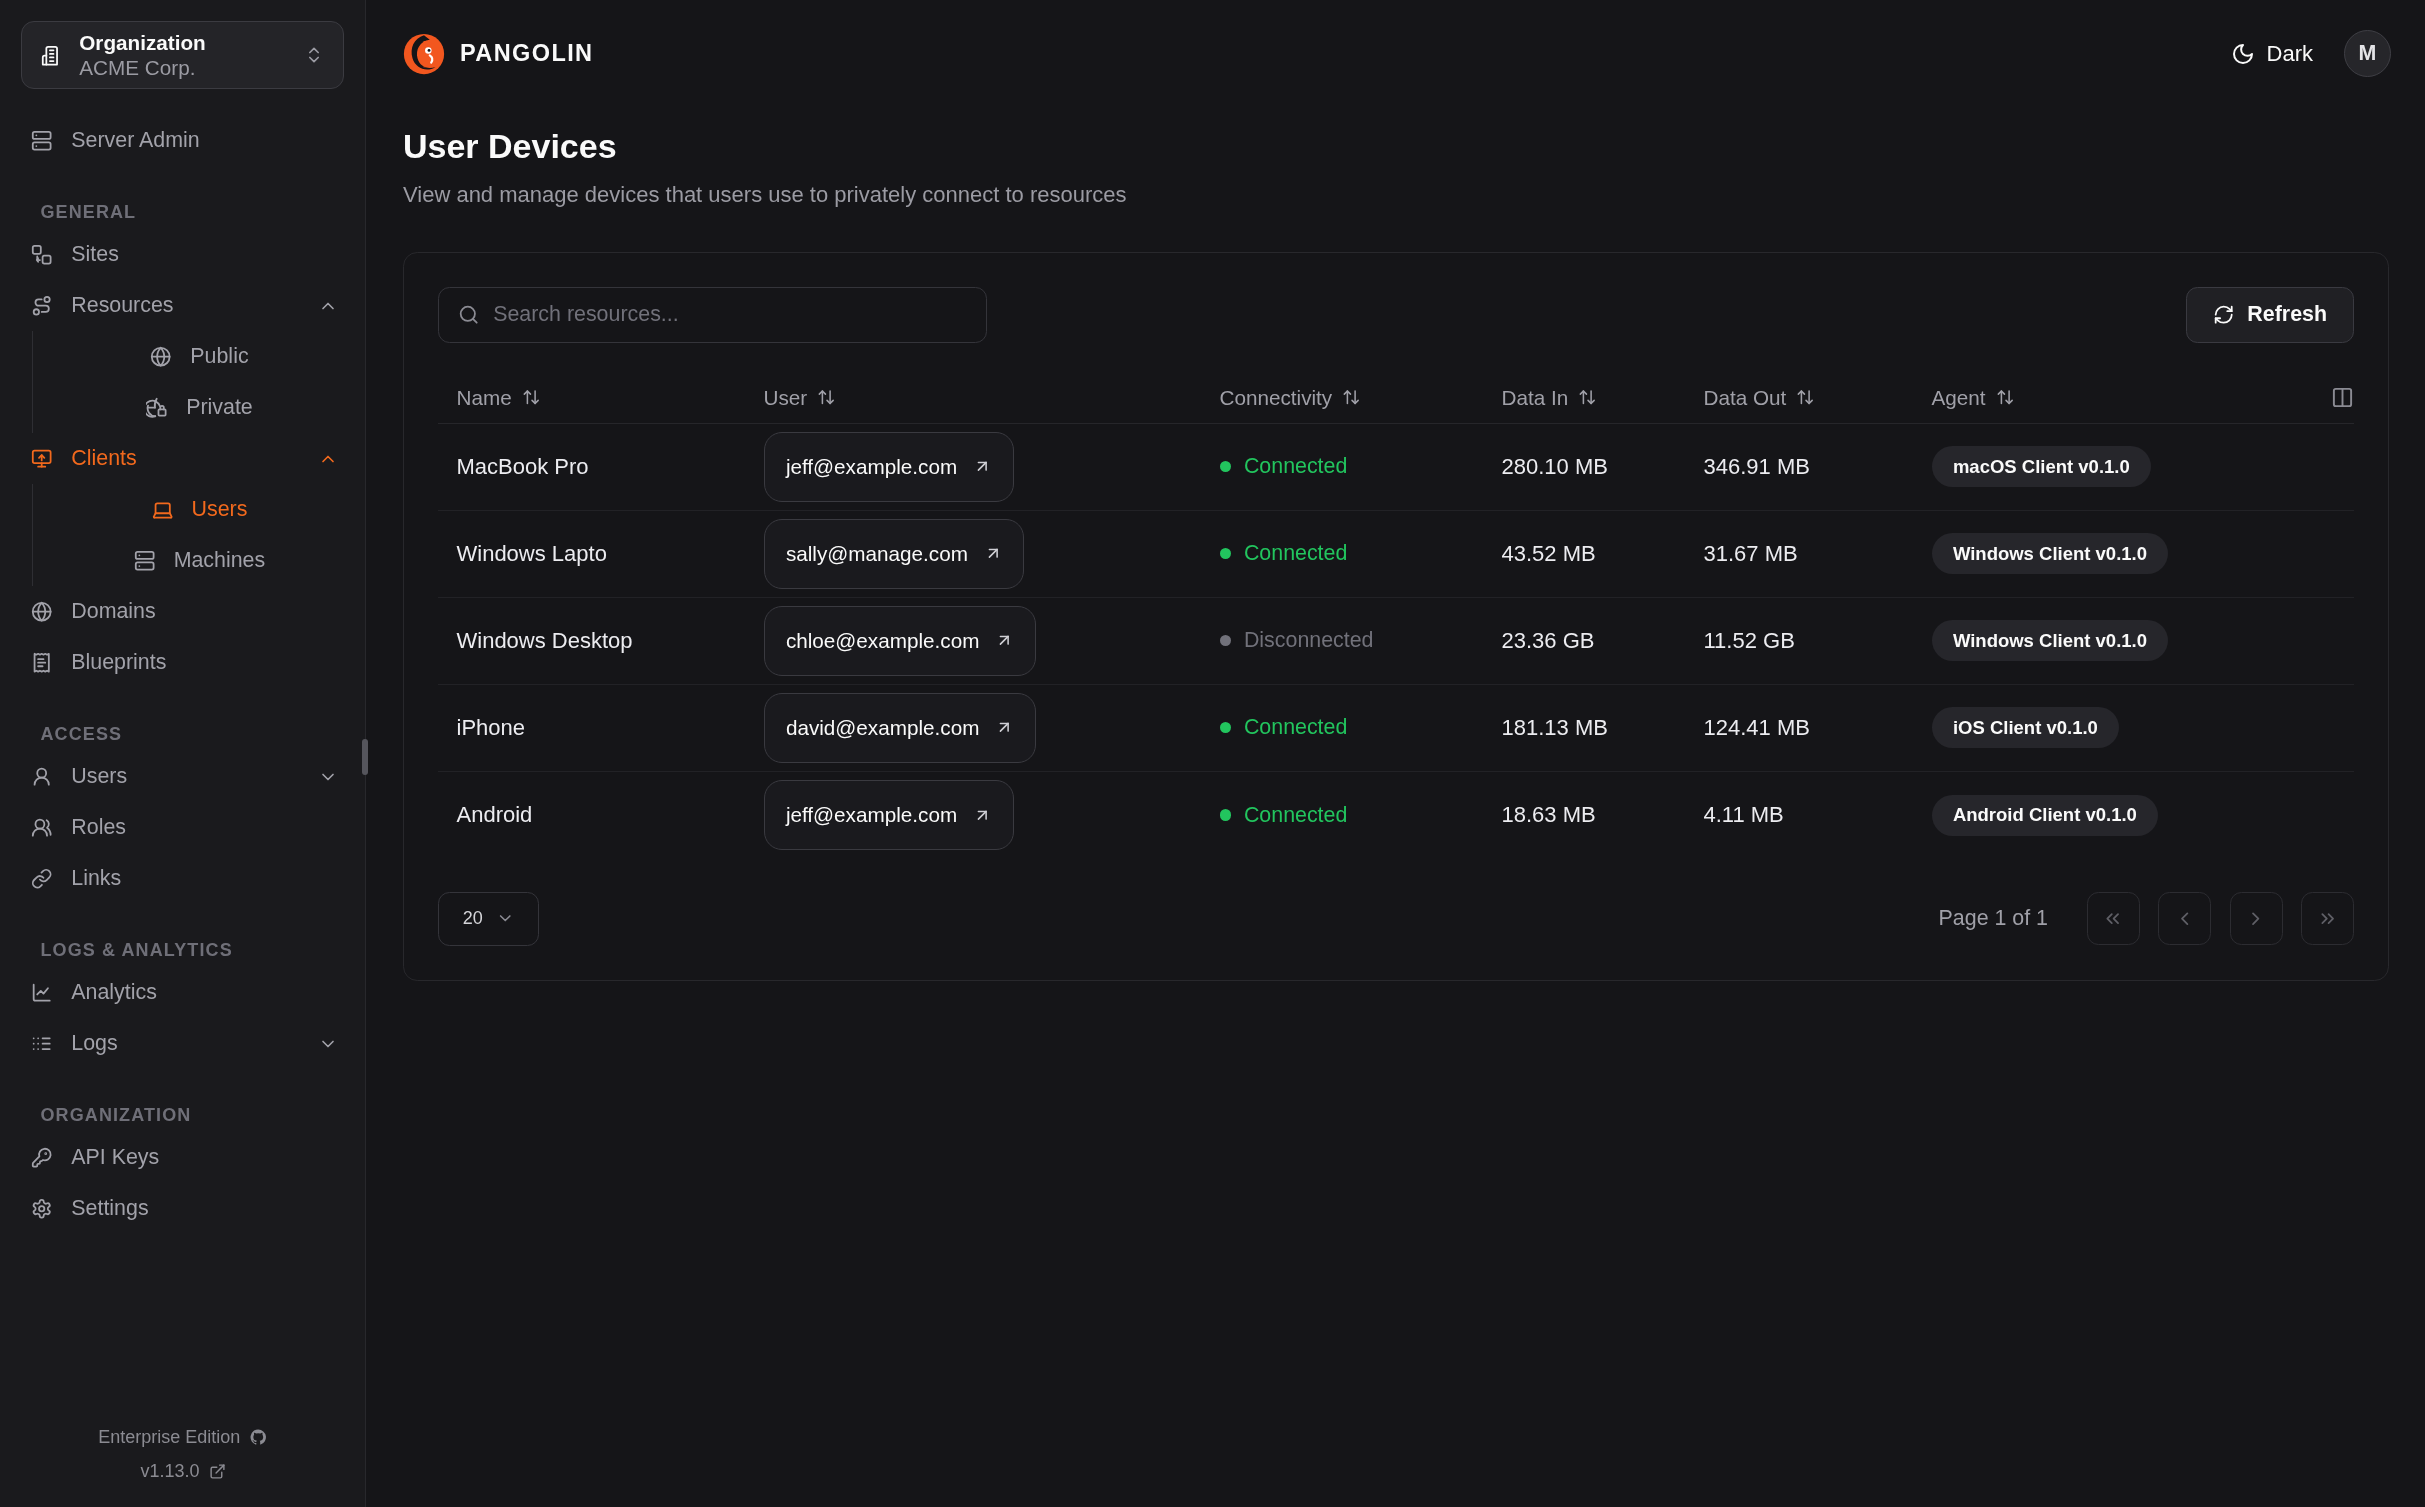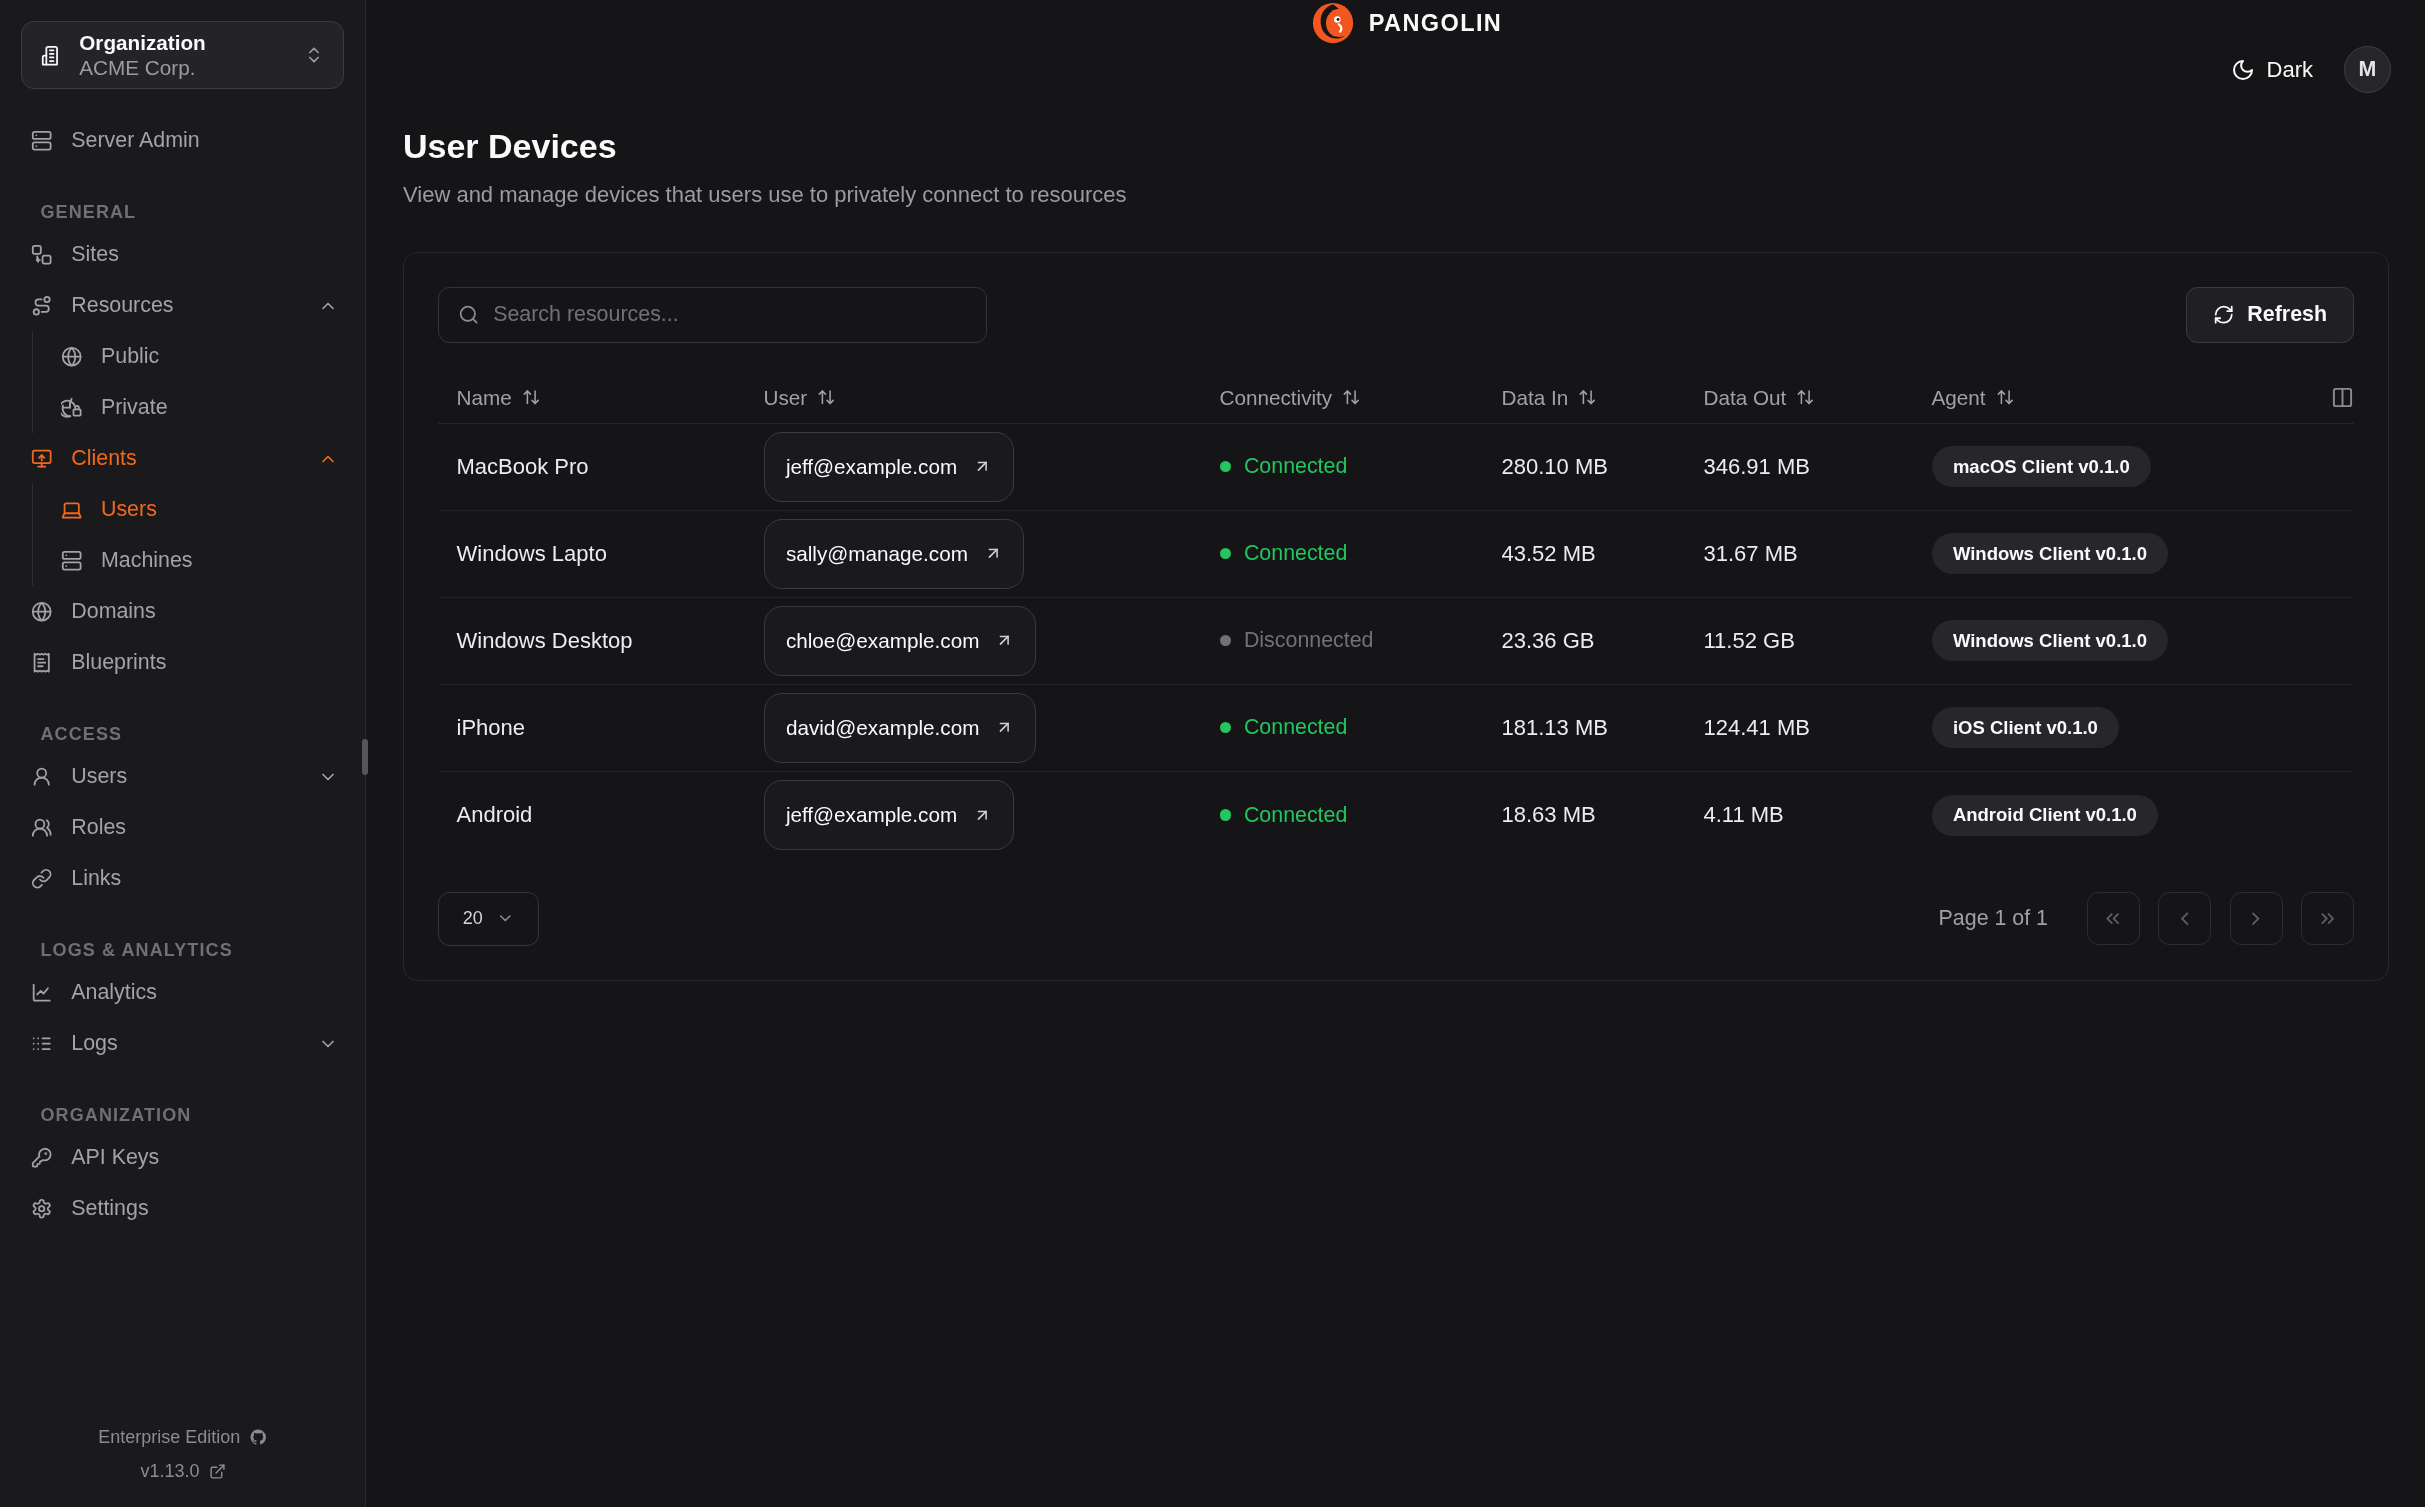--- a/index.html
+++ b/index.html
@@ -11,29 +11,29 @@
   .org-box { height:68px; border:1.4px solid #3b3b41; background:#242428; border-radius:13px; display:flex; align-items:center; padding:0 18.5px; gap:17px; cursor:pointer; }
   .org-box .org-text { flex:1; line-height:1.25; }
   .org-label { font-size:20.7px; font-weight:bold; color:#fafafa; }
   .org-value { font-size:20.7px; color:#9b9ba3; }
   .nav { margin-top:26px; }
   .nav-item { display:flex; align-items:center; gap:18.5px; height:51px; padding-left:10px; padding-right:5.7px; font-size:21.4px; color:#a2a2aa; cursor:pointer; }
   .nav-item .spacer { flex:1; }
   .nav-item.active { color:#f2691d; }
   .section-label { font-size:18px; font-weight:bold; letter-spacing:1.1px; color:#6f6f78; padding-left:7.1px; margin-top:30px; height:33px; display:flex; align-items:center;margin-left:12px; }
   .children { margin-left:10.7px; border-left:1.4px solid #2e2e33; }
-  .children .nav-item { padding-left:28px; }
+  .children .nav-item { padding-left:28px;justify-content:center; }
   .nico { width:21.4px; height:21.4px; }
   .chev { width:20px; height:20px; }
   .resize-handle { position:absolute; left:362px; top:739px; width:6.4px; height:36px; border-radius:3.6px; background:#55555c; }
   .side-footer { position:absolute; bottom:18.5px; left:0; width:366px; text-align:center; color:#8b8b92; font-size:18px; line-height:1.9; }
   .side-footer .line { display:flex; align-items:center; justify-content:center; gap:9px; }
 
   
-  .topbar { position:absolute; left:387px; top:0; right:0; height:107px; display:flex; align-items:center; padding:0 34px;flex-direction:column; }
+  .topbar { position:absolute; left:367px; top:0; right:0; height:107px; display:flex; align-items:center; padding:0 34px; }
   .brand { display:flex; align-items:center; gap:13px; }
   .brand-name { font-size:23.5px; font-weight:bold; letter-spacing:1.4px; color:#fafafa; }
   .top-right { margin-left:auto; display:flex; align-items:center; gap:31px; }
   .theme-toggle { display:flex; align-items:center; gap:11.4px; font-size:22px; color:#fafafa; cursor:pointer; }
   .avatar { width:47px; height:47px; border-radius:50%; background:#26262a; border:1.4px solid #3f3f45; display:flex; align-items:center; justify-content:center; font-size:21.4px; font-weight:bold; color:#e4e4e7; cursor:pointer; }
 
   
   .main { position:absolute; left:367px; top:107px; right:0; bottom:0; padding:0 36px; }
   .page-title { font-size:34px; font-weight:bold; color:#fafafa; margin-top:20px; }
   .page-sub { font-size:22px; color:#9b9ba3; margin-top:15.7px; }

